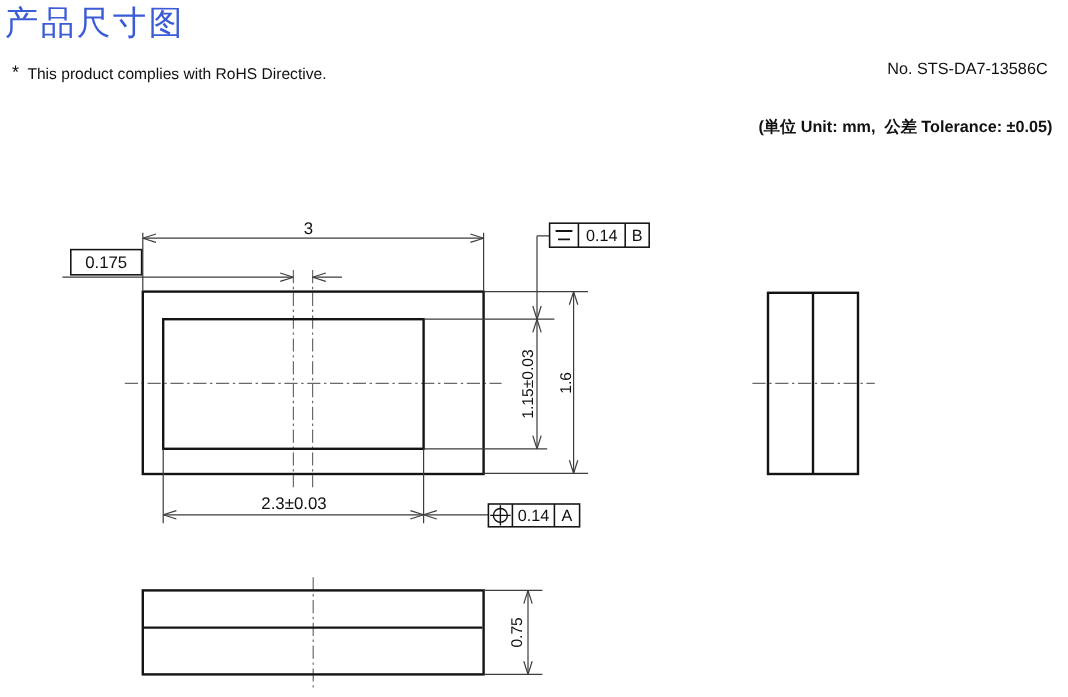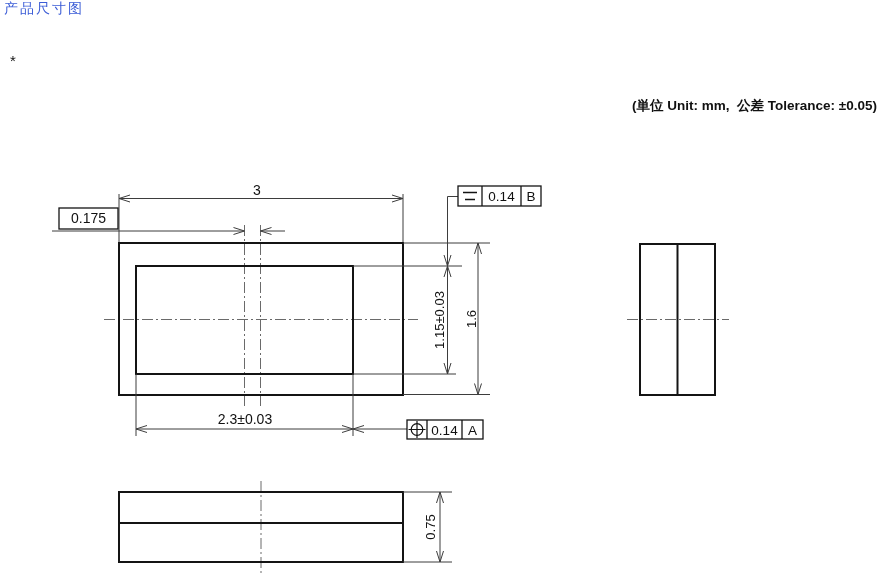--- a/index.html
+++ b/index.html
@@ -1,18 +1,18 @@
 <!DOCTYPE html>
 <html><head>
 <meta charset="utf-8">
 <style>
   html,body{margin:0;padding:0;background:#fff;}
   .page{position:relative;width:890px;height:581px;background:#ffffff;overflow:hidden;
         font-family:"Liberation Sans","DejaVu Sans",sans-serif;color:#111;}
-  .title{position:absolute;left:4px;top:0px;font-size:14px;letter-spacing:2px;
+  .title{position:absolute;left:4px;top:0px;font-size:28px;letter-spacing:2px;
          color:#3b5cd6;font-family:"DejaVu Serif","Liberation Serif",serif;}
   .note{position:absolute;left:10px;top:54px;display:flex;gap:7px;font-size:13px;line-height:16px;}
   .note .star{font-size:15px;line-height:14px;}
   .partno{position:absolute;right:17px;top:50px;text-align:right;font-size:13.5px;line-height:15.5px;}
   .unitnote{position:absolute;right:13px;top:97px;font-size:13.5px;white-space:pre;font-weight:bold;}
   svg{position:absolute;left:0;top:0;}
   svg text{font-family:"Liberation Sans","DejaVu Sans",sans-serif;fill:#111;}
   .edge{stroke:#141414;stroke-width:2;fill:none;}
   .edge-thin{stroke:#141414;stroke-width:1.3;fill:#fff;}
   .cl{stroke:#6a6a6a;stroke-width:1;stroke-dasharray:11 3 2 3;fill:none;}
@@ -21,24 +21,26 @@
 </head>
 <body>
 
 <div class="page">
 
   <div class="title">产品尺寸图</div>
 
   <div class="note">
     <span class="star">*</span>
     <div>
+      <div>This product complies with RoHS Directive.</div>
     </div>
   </div>
 
   <div class="partno">
+    <div>No. STS-DA7-13586C</div>
   </div>
 
   <div class="unitnote">(単位 Unit: mm,  公差 Tolerance: ±0.05)</div>
 
   <svg width="890" height="581" viewBox="0 0 890 581">
 
     <g class="cl">
       <path d="M104,319.5 H418"></path>
       <path d="M244.5,225 V406"></path>
       <path d="M260.5,225 V406"></path>

